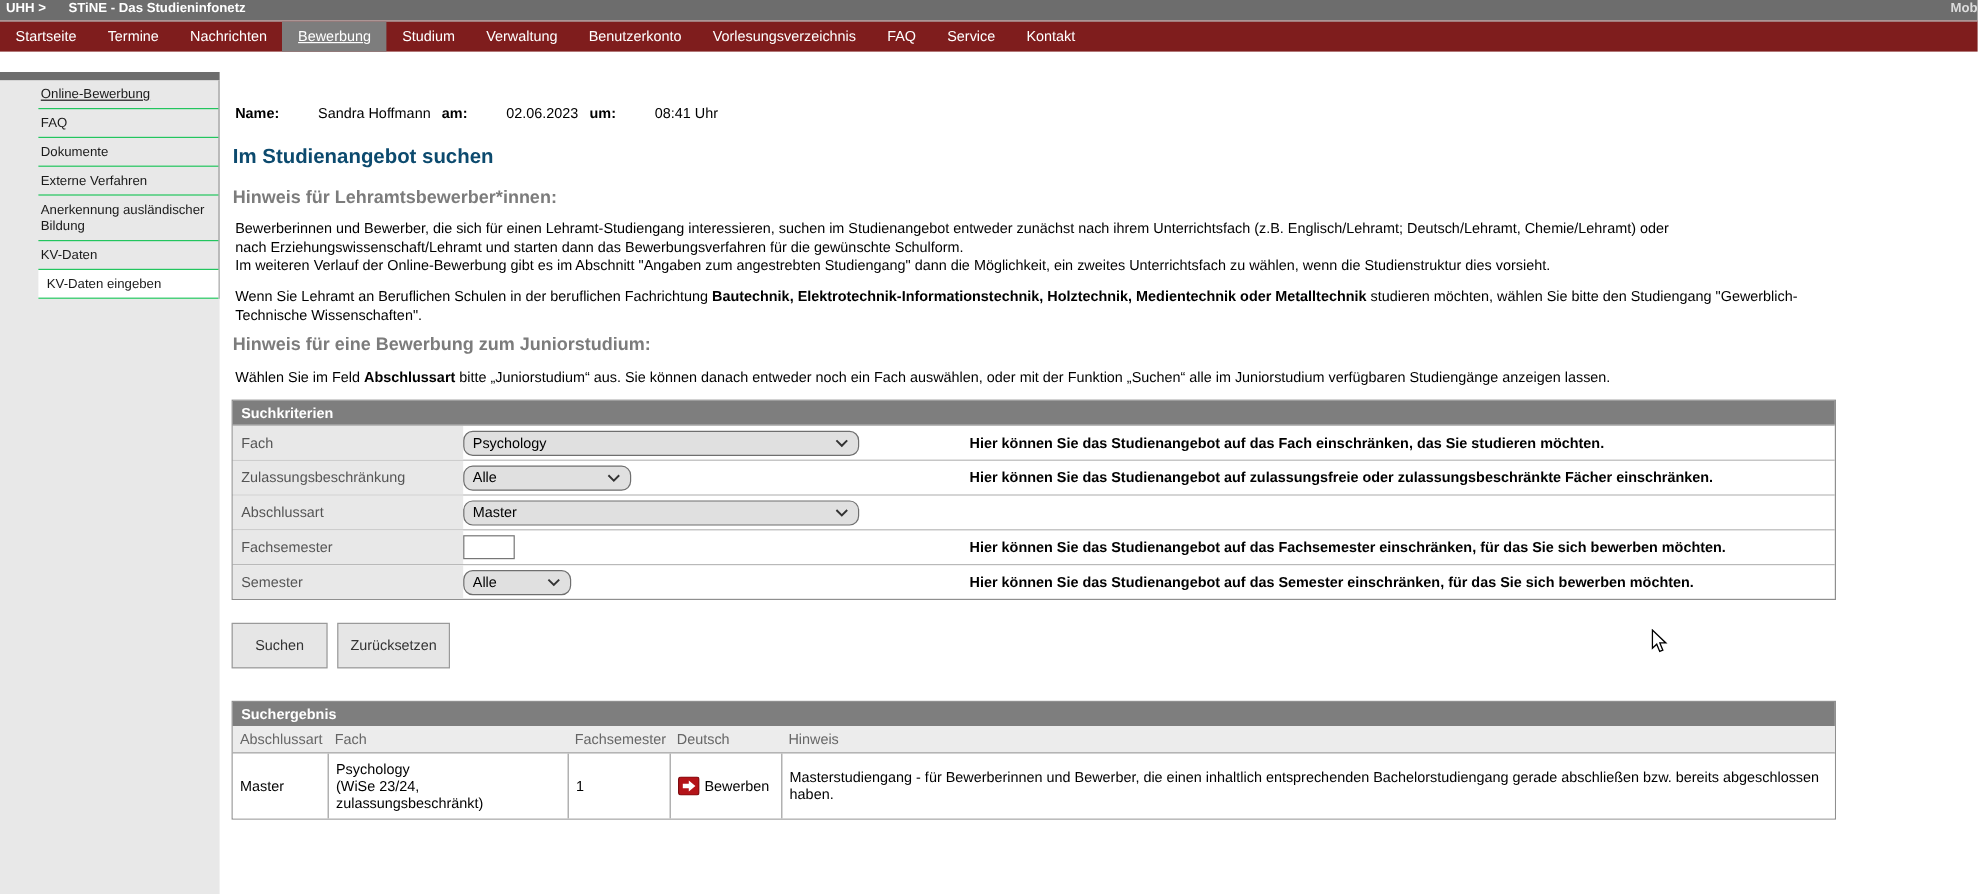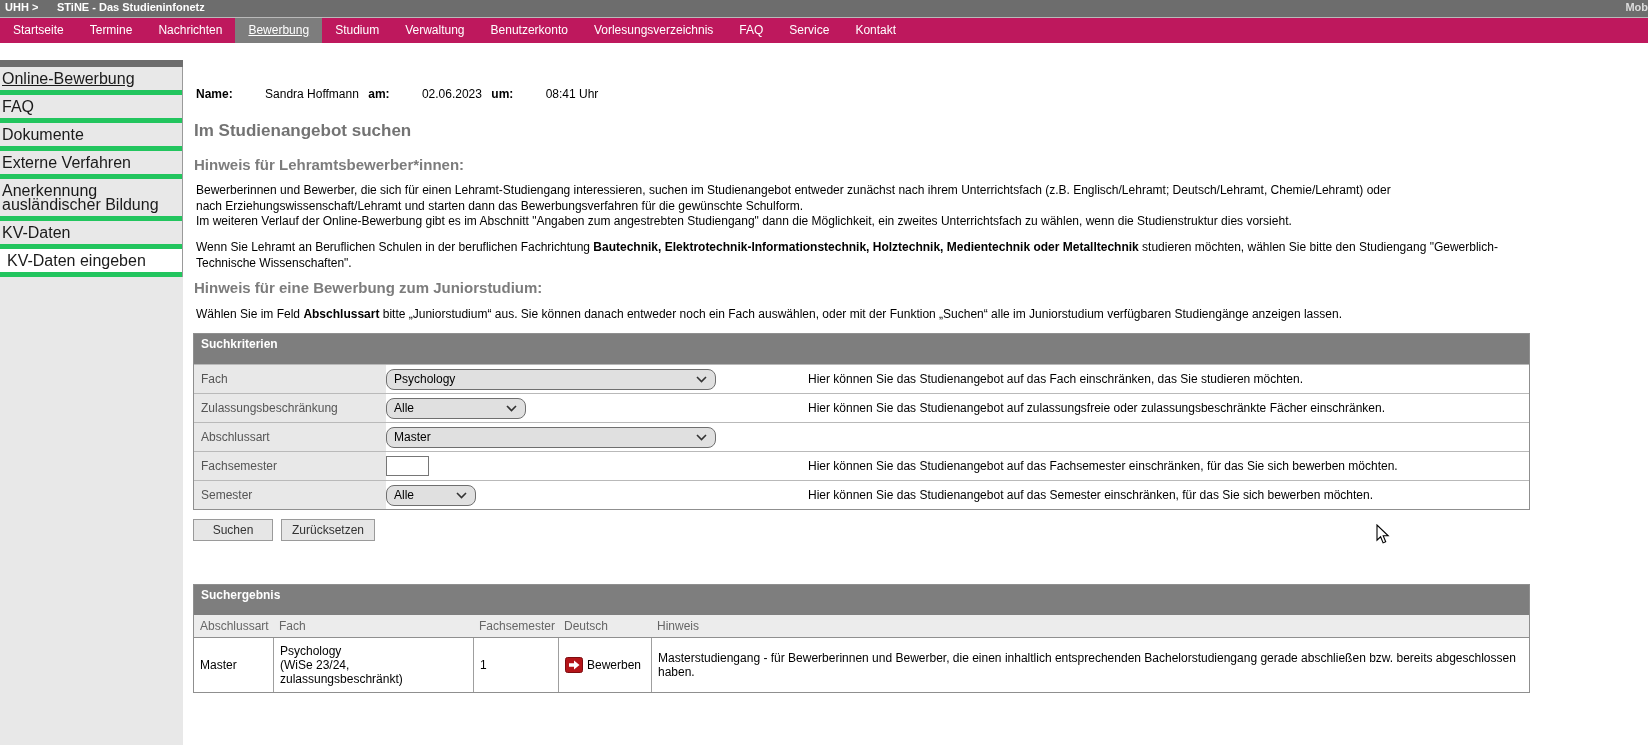--- a/index.html
+++ b/index.html
@@ -17,91 +17,91 @@
     position:absolute; top:0; left:0; width:1648px; height:17px;
     background:#6d6d6d; color:#fff; font-size:11px; font-weight:bold;
   }
   .topbar .crumb   { position:absolute; left:5px;  top:1px; cursor:pointer; }
   .topbar .apptitle{ position:absolute; left:57px; top:1px; }
   .topbar .topright{ position:absolute; right:0;   top:1px; color:#dcdcdc; cursor:pointer; }
 
   
   .navbar {
     position:absolute; top:17px; left:0; width:1648px; height:26px;
-    background:#be185d; border-top:1px solid #b9b9b9;
+    background:#7f1d1d; border-top:1px solid #b9b9b9;
     display:flex; align-items:stretch;
     color:#fff; font-size:12px;
   }
   .tab { padding:0 13px; line-height:25px; cursor:pointer; white-space:nowrap; }
   .tab.active { background:#7d7d7d; text-decoration:underline; }
 
   
   .sidebar {
     position:absolute; top:60px; left:0; width:183px; height:685px;
     background:#e8e8e8;
   }
   .side-strip { height:7px; background:#6d6d6d; }
   .side-items { border-right:1px solid #9a9a9a; background:#e8e8e8; }
   .side-item {
-    padding:5px 4px 4px 2px; border-bottom:5px solid #22c55e;
-    font-size:16px; color:#1a1a1a; line-height:14px; cursor:pointer;
+    padding:5px 4px 4px 2px; border-bottom:1px solid #22c55e;
+    font-size:11px; color:#1a1a1a; line-height:14px; cursor:pointer;margin-left:32px;
   }
   .side-item.underlined { text-decoration:underline; }
   .side-item.sub-active { background:#ffffff; padding-left:7px; }
 
   
   .meta-line   { position:absolute; left:196px; top:87px;  font-size:12px; }
   .meta-line b { margin-right:3px; }
   .meta-line span.v { margin-right:6px;margin-left:26px; }
-  .page-title  { position:absolute; left:194px; top:121px; font-size:17px; font-weight:bold; color:#737373;text-align:center; }
+  .page-title  { position:absolute; left:194px; top:121px; font-size:17px; font-weight:bold; color:#0c4a6e;text-align:center; }
   .sec-head    { position:absolute; left:194px; font-size:15px; font-weight:bold; color:#7c7c7c; }
   .h-lehramt   { top:156px; }
   .h-junior    { top:279px; }
   .para        { position:absolute; left:196px; font-size:12px; line-height:15.5px; color:#000; }
   .p1 { top:183px; width:1215px; }
   .p2 { top:240px; width:1340px; }
   .p3 { top:307px; width:1345px; }
 
   
   .panel {
     position:absolute; left:193px; width:1337px;
     border:1px solid #8f8f8f; background:#fff; font-size:12px;
   }
   .criteria { top:333px; }
   .results  { top:584px; }
   .panel-header {
-    height:30px; line-height:20px; padding-left:7px;
+    height:20px; line-height:20px; padding-left:7px;
     background:#7e7e7e; color:#fff; font-weight:bold;
   }
 
   .crit-row { display:flex; align-items:stretch; border-top:1px solid #b9b9b9; min-height:29px; }
   .crit-row:first-of-type { border-top:none; }
   .crit-label {
     width:192px; background:#e8e8e8; color:#555;
     display:flex; align-items:center; padding-left:7px;
   }
   .crit-control { width:420px; display:flex; align-items:center; }
-  .crit-hint    { flex:1; display:flex; align-items:center; padding-left:2px; color:#000; }
+  .crit-hint    { flex:1; display:flex; align-items:center; padding-left:2px; color:#000;font-weight:bold; }
 
   .ui-select {
     display:inline-flex; align-items:center; justify-content:space-between;
     background:#e0e0e0; border:1px solid #6f6f6f; border-radius:8px;
     height:21px; padding:0 8px 0 7px; font-size:12px; color:#000; cursor:pointer;
   }
   .w330 { width:330px; } .w140 { width:140px; } .w90 { width:90px; }
   .chev { display:inline-flex; margin-left:6px; }
 
   .txt-input {
     width:43px; height:20px; border:1px solid #767676; background:#fff;
     font-size:12px; font-family:inherit; padding:1px 3px;
   }
 
   .btn-row { position:absolute; left:193px; top:519px; display:flex; gap:8px; }
   .btn {
-    min-width:80px; height:22px; padding:0 10px;
+    min-width:80px; height:38px; padding:0 10px;
     background:#e6e6e6; border:1px solid #9a9a9a;
     font-size:12px; font-family:inherit; color:#333; cursor:pointer;
   }
 
   .res-cols {
     display:flex; height:23px; align-items:center;
     background:#ececec; border-bottom:1px solid #8f8f8f; color:#666;
   }
   .res-cols > div { padding-left:6px; }
   .c-abschluss { width:79px; } .c-fach { width:200px; } .c-fsem { width:85px; }

